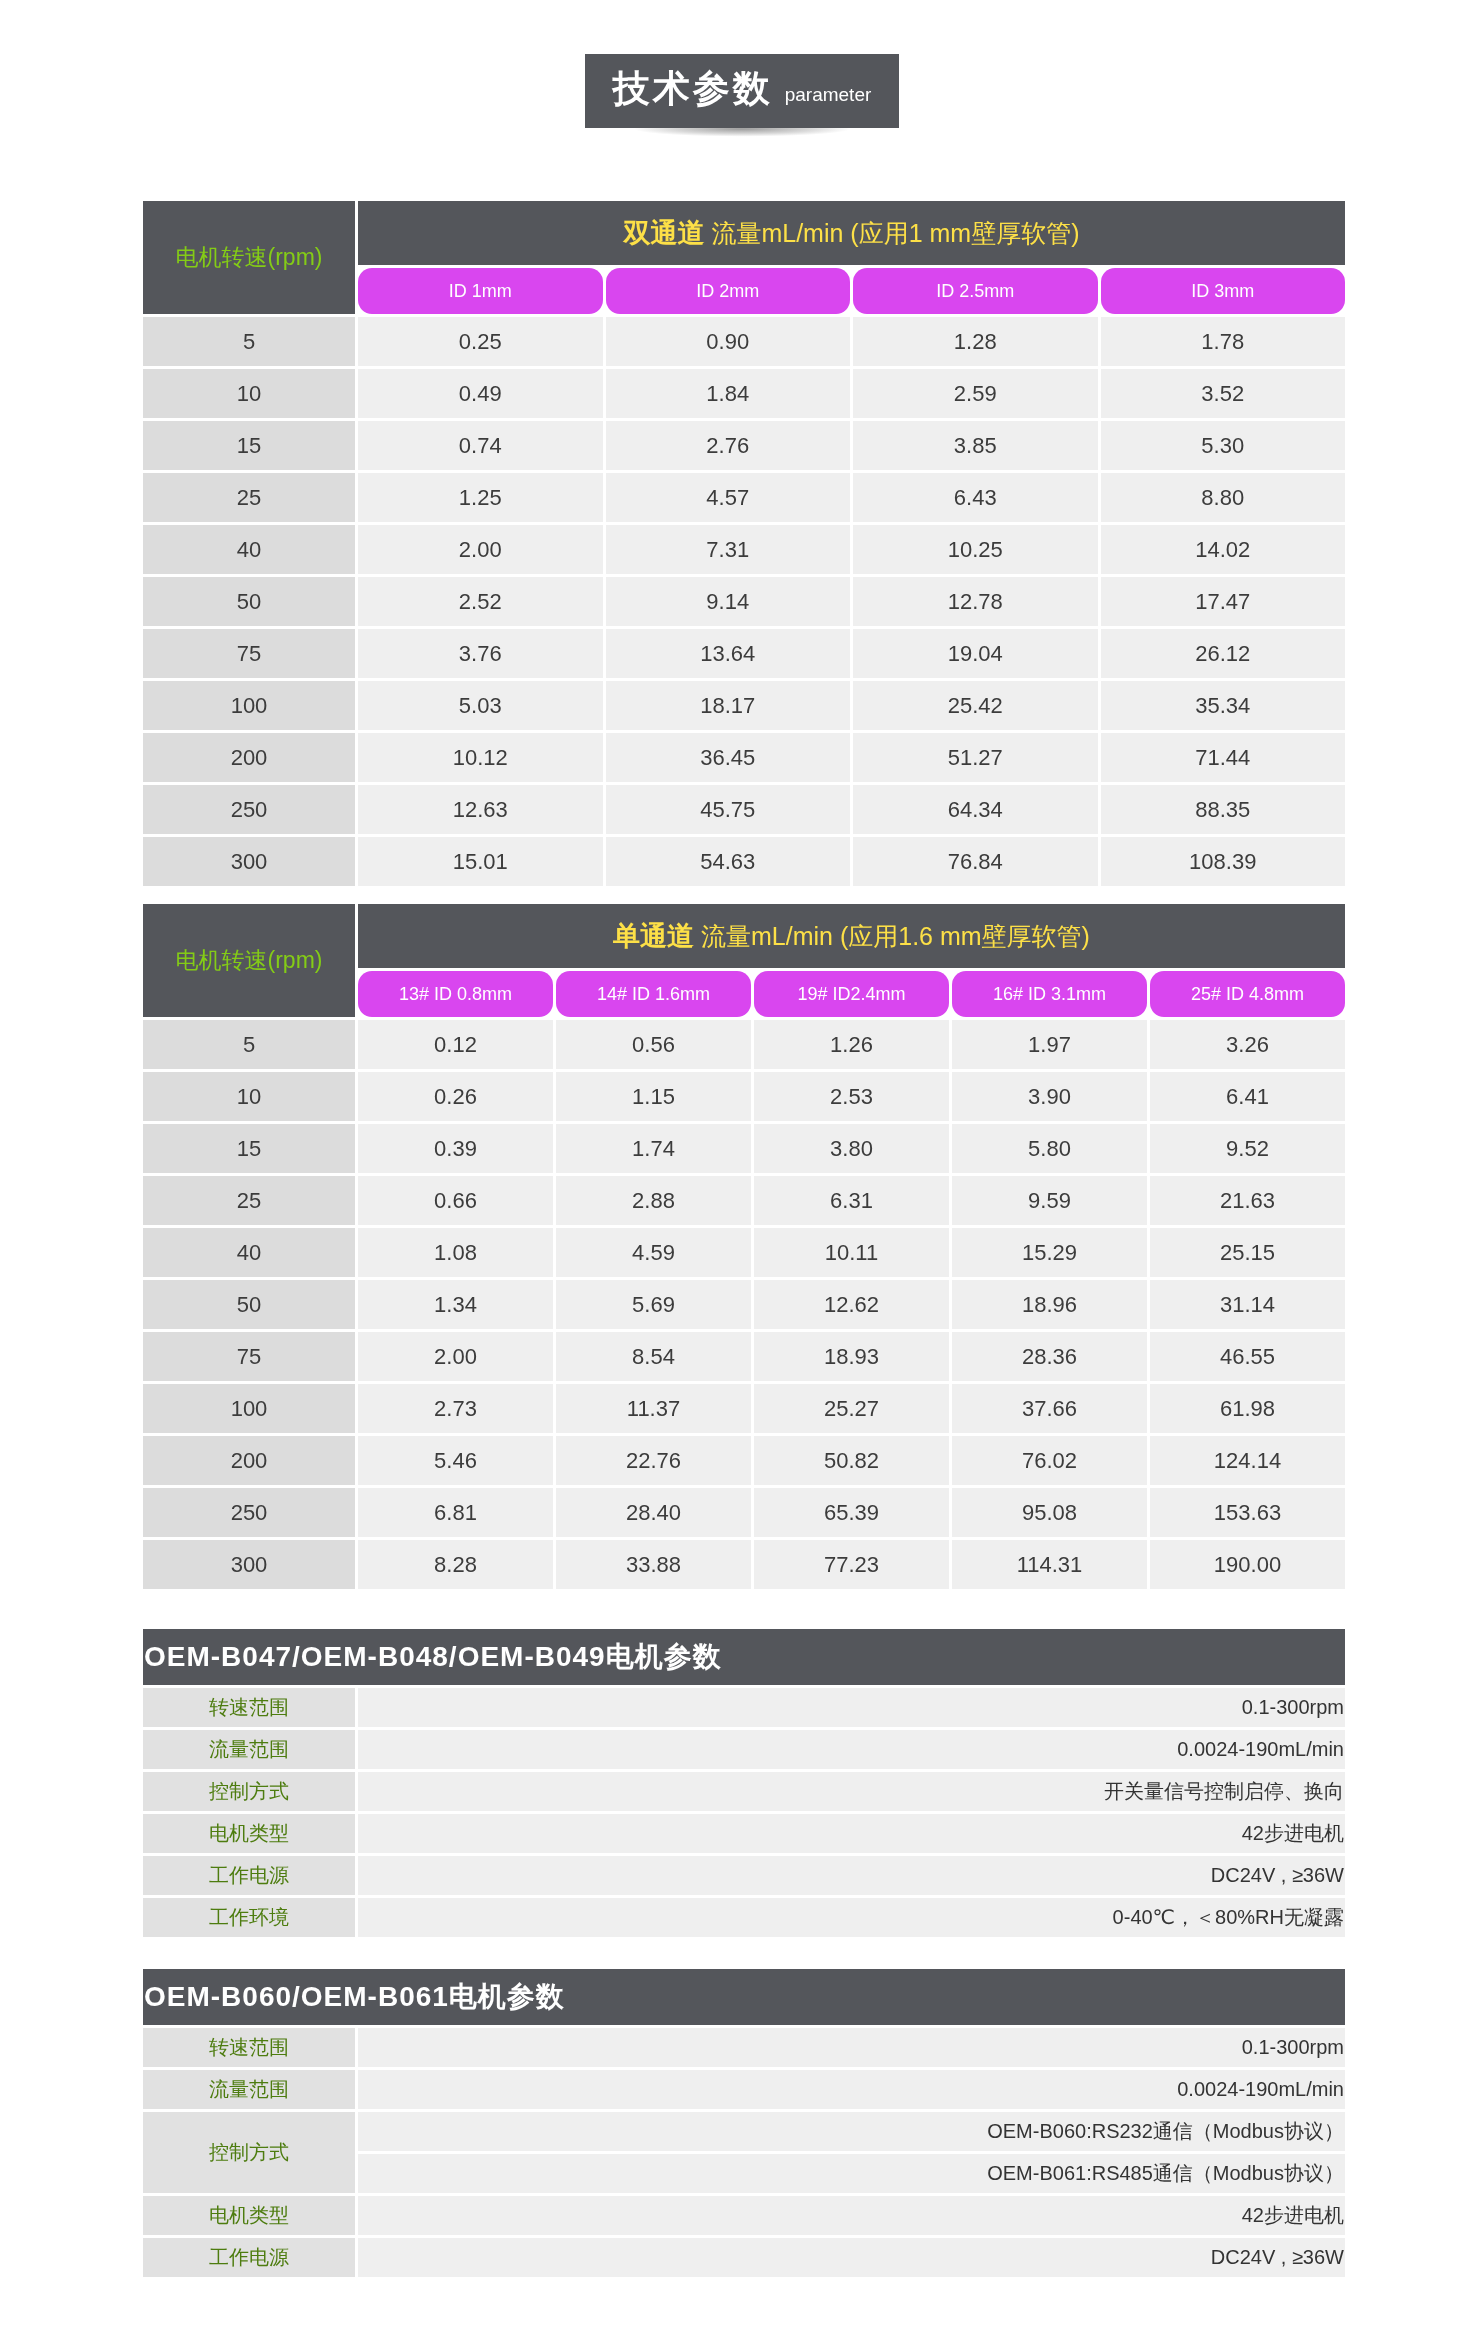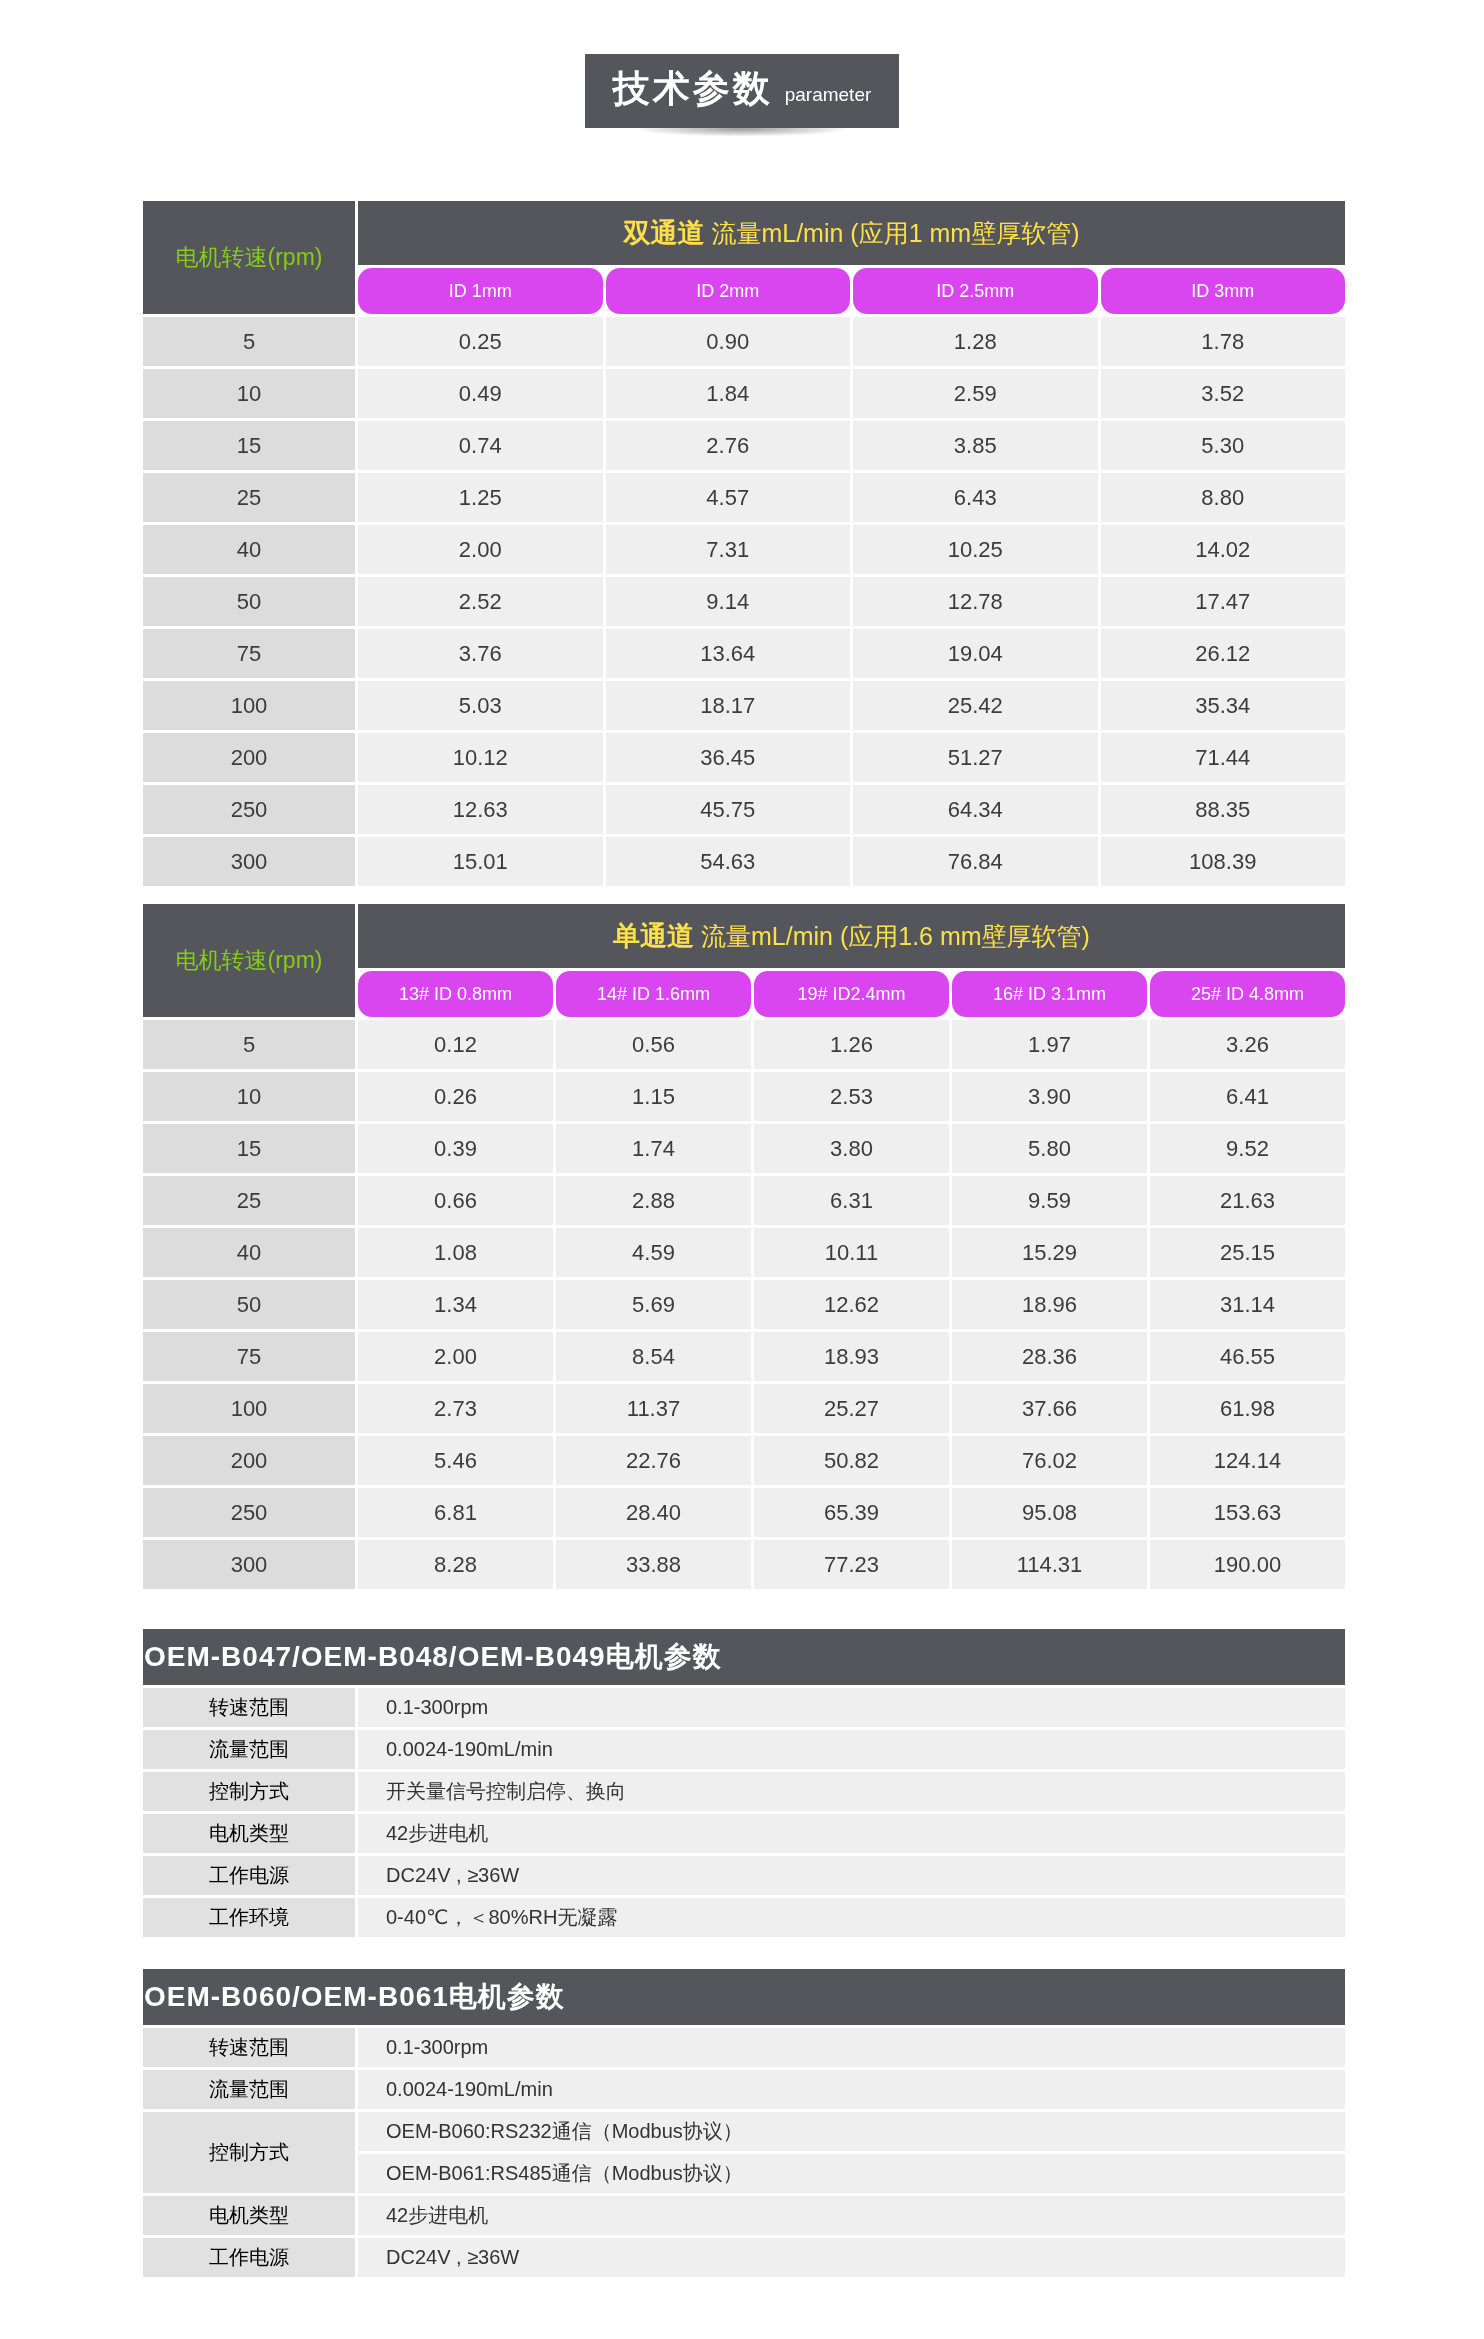--- a/index.html
+++ b/index.html
@@ -35,24 +35,24 @@
   .t1{margin-top:58px;}
   .t2{margin-top:12px;}
 
   
   .motor-table{border-spacing:3px;}
   .motor-table .motor-title{
     background:#54565b;color:#fff;font-weight:bold;font-size:28px;height:54px;
     text-align:left;letter-spacing:1px;
   }
   .motor-table .m-label{
-    background:#e1e1e1;color:#000000;font-size:20px;text-align:center;height:37px;vertical-align:middle;
+    background:#e1e1e1;color:#4d7c0f;font-size:20px;text-align:center;height:37px;vertical-align:middle;
   }
   .motor-table .m-val{
-    background:#efefef;color:#333;font-size:20px;text-align:left;padding-left:28px;
+    background:#efefef;color:#333;font-size:20px;text-align:right;padding-left:28px;
     height:37px;vertical-align:middle;white-space:pre;overflow:hidden;
   }
   .t3{margin-top:34px;}
   .t4{margin-top:26px;}
 </style>
 </head>
 <body>
 
 <div class="page">
 

